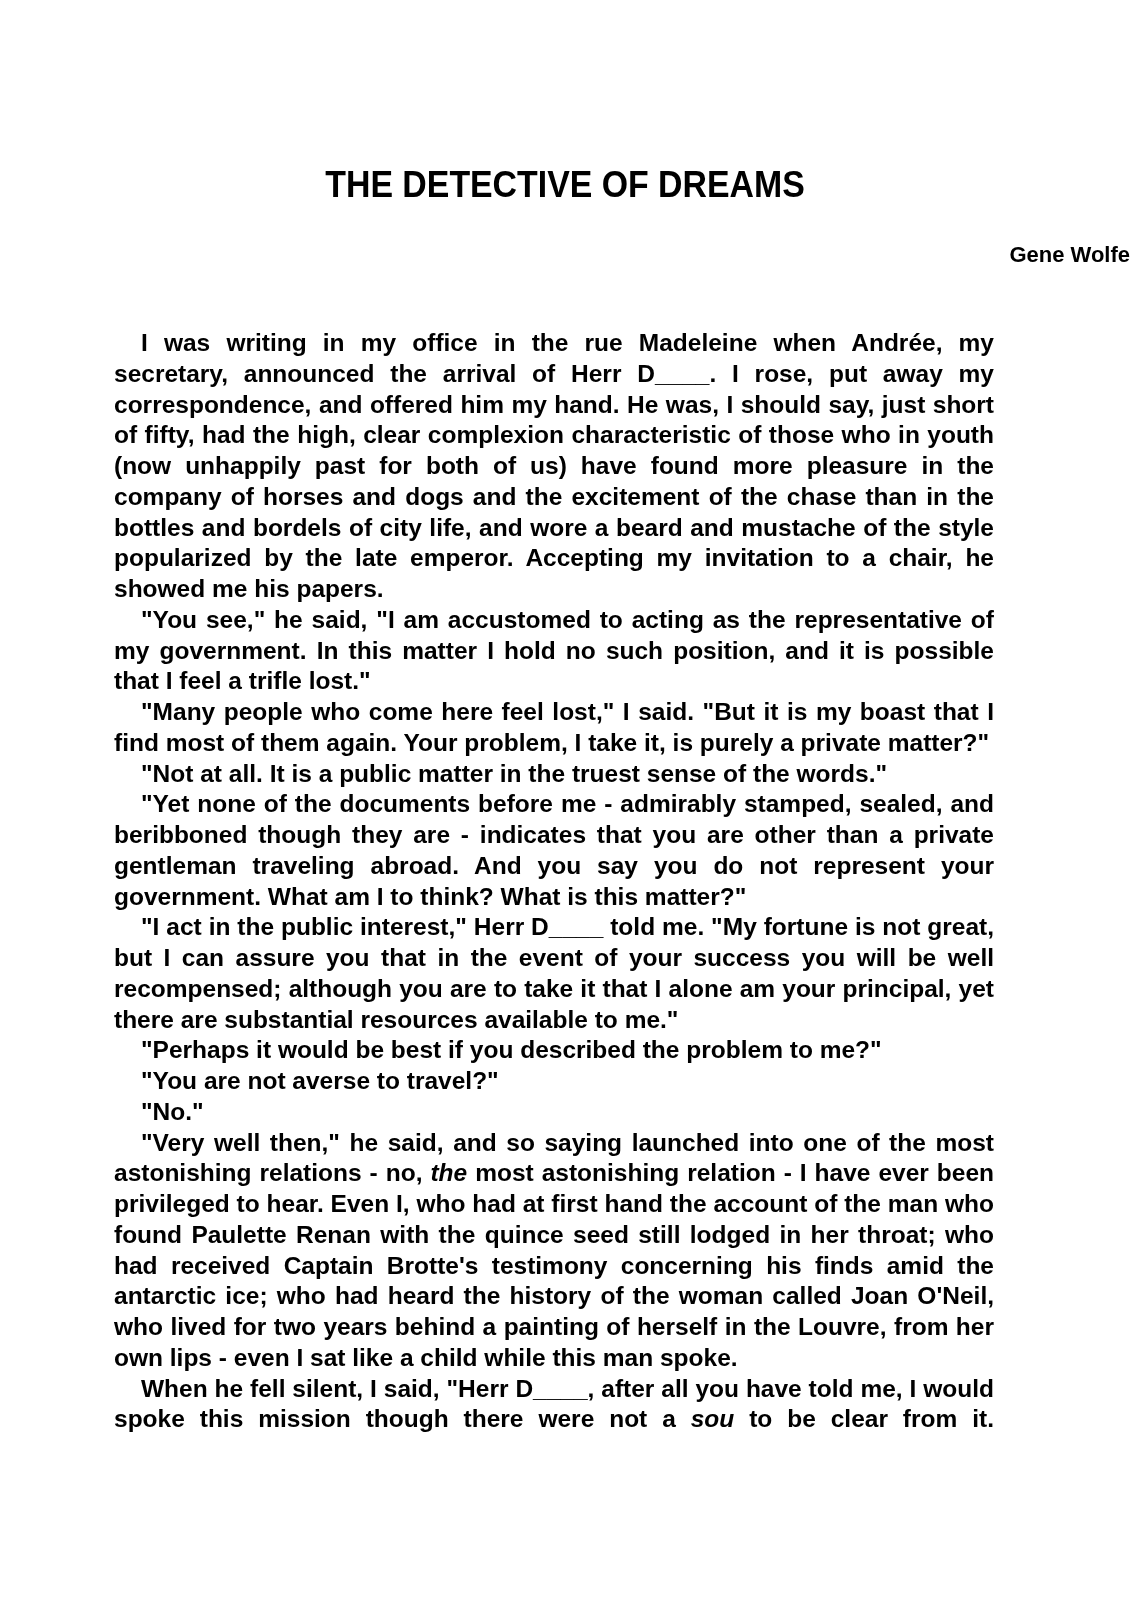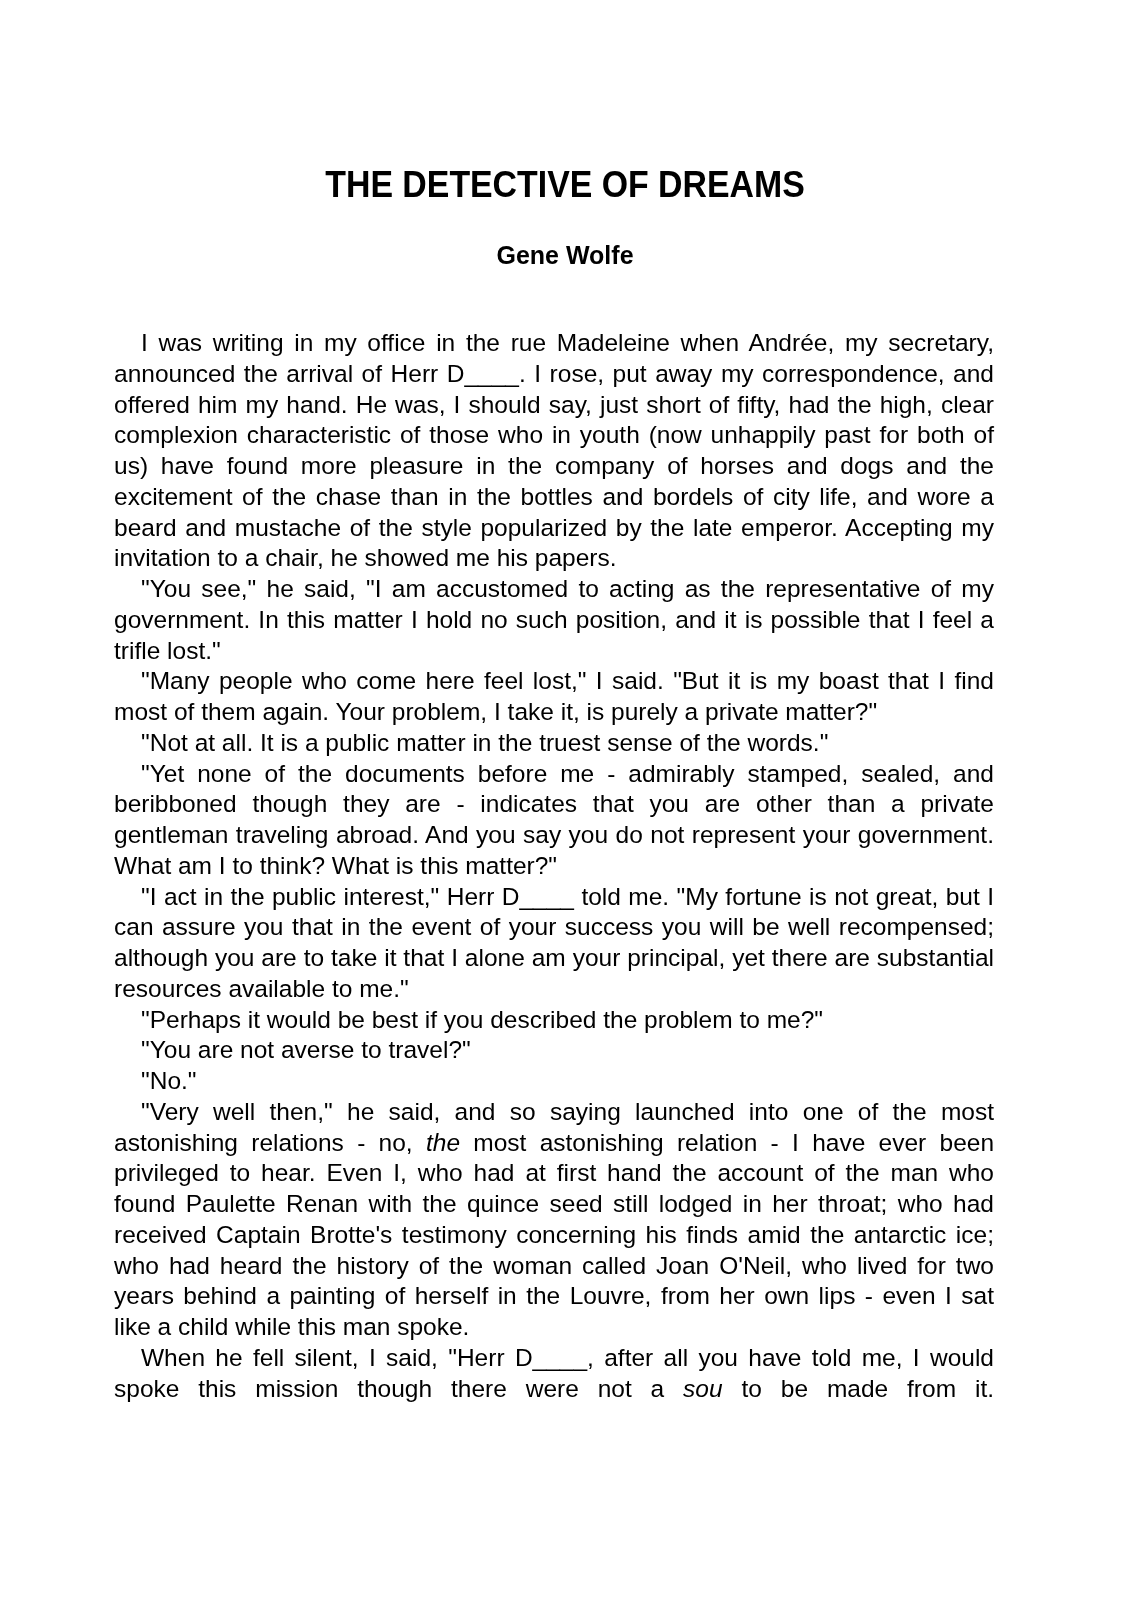--- a/index.html
+++ b/index.html
@@ -34,38 +34,39 @@
       line-height: 44px;
       letter-spacing: 0px;
       transform: scaleX(0.94);
       transform-origin: center;
     }
     .author {
       position: absolute;
       left: 0;
       width: 1130px;
       top: 240px;
-      text-align: center;
+      text-align: right;
       font-weight: bold;
-      font-size: 25px;
+      font-size: 22px;
       line-height: 30px;
     }
     .body-text {
       position: absolute;
       left: 114px;
       top: 328px;
       width: 880px;
       font-size: 24.5px;
       line-height: 30.75px;
       text-align: justify;
     }
     .para {
       margin: 0;
       text-indent: 27px;
       text-align: justify;
+      font-weight: bold;
     }
     .para.last-line-justified {
       text-align-last: justify;
     }
     em {
       font-style: italic;
     }
   </style>
 </head>
 <body>
@@ -78,15 +79,15 @@
     <p class="para"><span>I was writing in my office in the rue Madeleine when Andrée, my secretary, announced the arrival of Herr D____. I rose, put away my correspondence, and offered him my hand. He was, I should say, just short of fifty, had the high, clear complexion characteristic of those who in youth (now unhappily past for both of us) have found more pleasure in the company of horses and dogs and the excitement of the chase than in the bottles and bordels of city life, and wore a beard and mustache of the style popularized by the late emperor. Accepting my invitation to a chair, he showed me his papers.</span></p>
     <p class="para"><span>"You see," he said, "I am accustomed to acting as the representative of my government. In this matter I hold no such position, and it is possible that I feel a trifle lost."</span></p>
     <p class="para"><span>"Many people who come here feel lost," I said. "But it is my boast that I find most of them again. Your problem, I take it, is purely a private matter?"</span></p>
     <p class="para"><span>"Not at all. It is a public matter in the truest sense of the words."</span></p>
     <p class="para"><span>"Yet none of the documents before me - admirably stamped, sealed, and beribboned though they are - indicates that you are other than a private gentleman traveling abroad. And you say you do not represent your government. What am I to think? What is this matter?"</span></p>
     <p class="para"><span>"I act in the public interest," Herr D____ told me. "My fortune is not great, but I can assure you that in the event of your success you will be well recompensed; although you are to take it that I alone am your principal, yet there are substantial resources available to me."</span></p>
     <p class="para"><span>"Perhaps it would be best if you described the problem to me?"</span></p>
     <p class="para"><span>"You are not averse to travel?"</span></p>
     <p class="para"><span>"No."</span></p>
     <p class="para"><span>"Very well then," he said, and so saying launched into one of the most astonishing relations - no, </span><em>the</em><span> most astonishing relation - I have ever been privileged to hear. Even I, who had at first hand the account of the man who found Paulette Renan with the quince seed still lodged in her throat; who had received Captain Brotte's testimony concerning his finds amid the antarctic ice; who had heard the history of the woman called Joan O'Neil, who lived for two years behind a painting of herself in the Louvre, from her own lips - even I sat like a child while this man spoke.</span></p>
-    <p class="para last-line-justified"><span>When he fell silent, I said, "Herr D____, after all you have told me, I would spoke this mission though there were not a </span><em>sou</em><span> to be made from it.</span></p>
+    <p class="para last-line-justified"><span>When he fell silent, I said, "Herr D____, after all you have told me, I would spoke this mission though there were not a </span><em>sou</em><span> to be clear from it.</span></p>
   </div>
 </div>
 
 </body></html>

